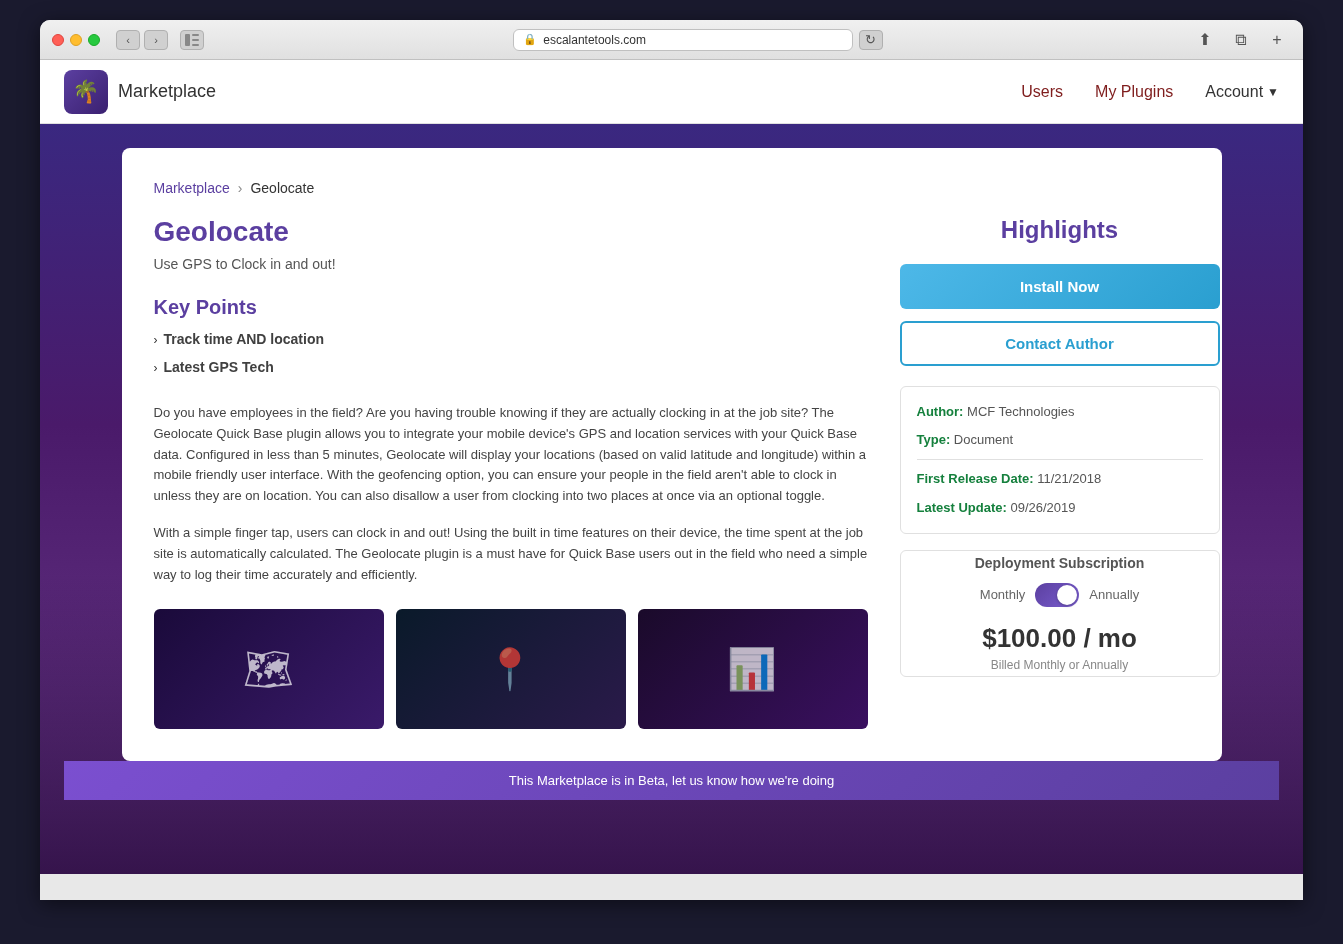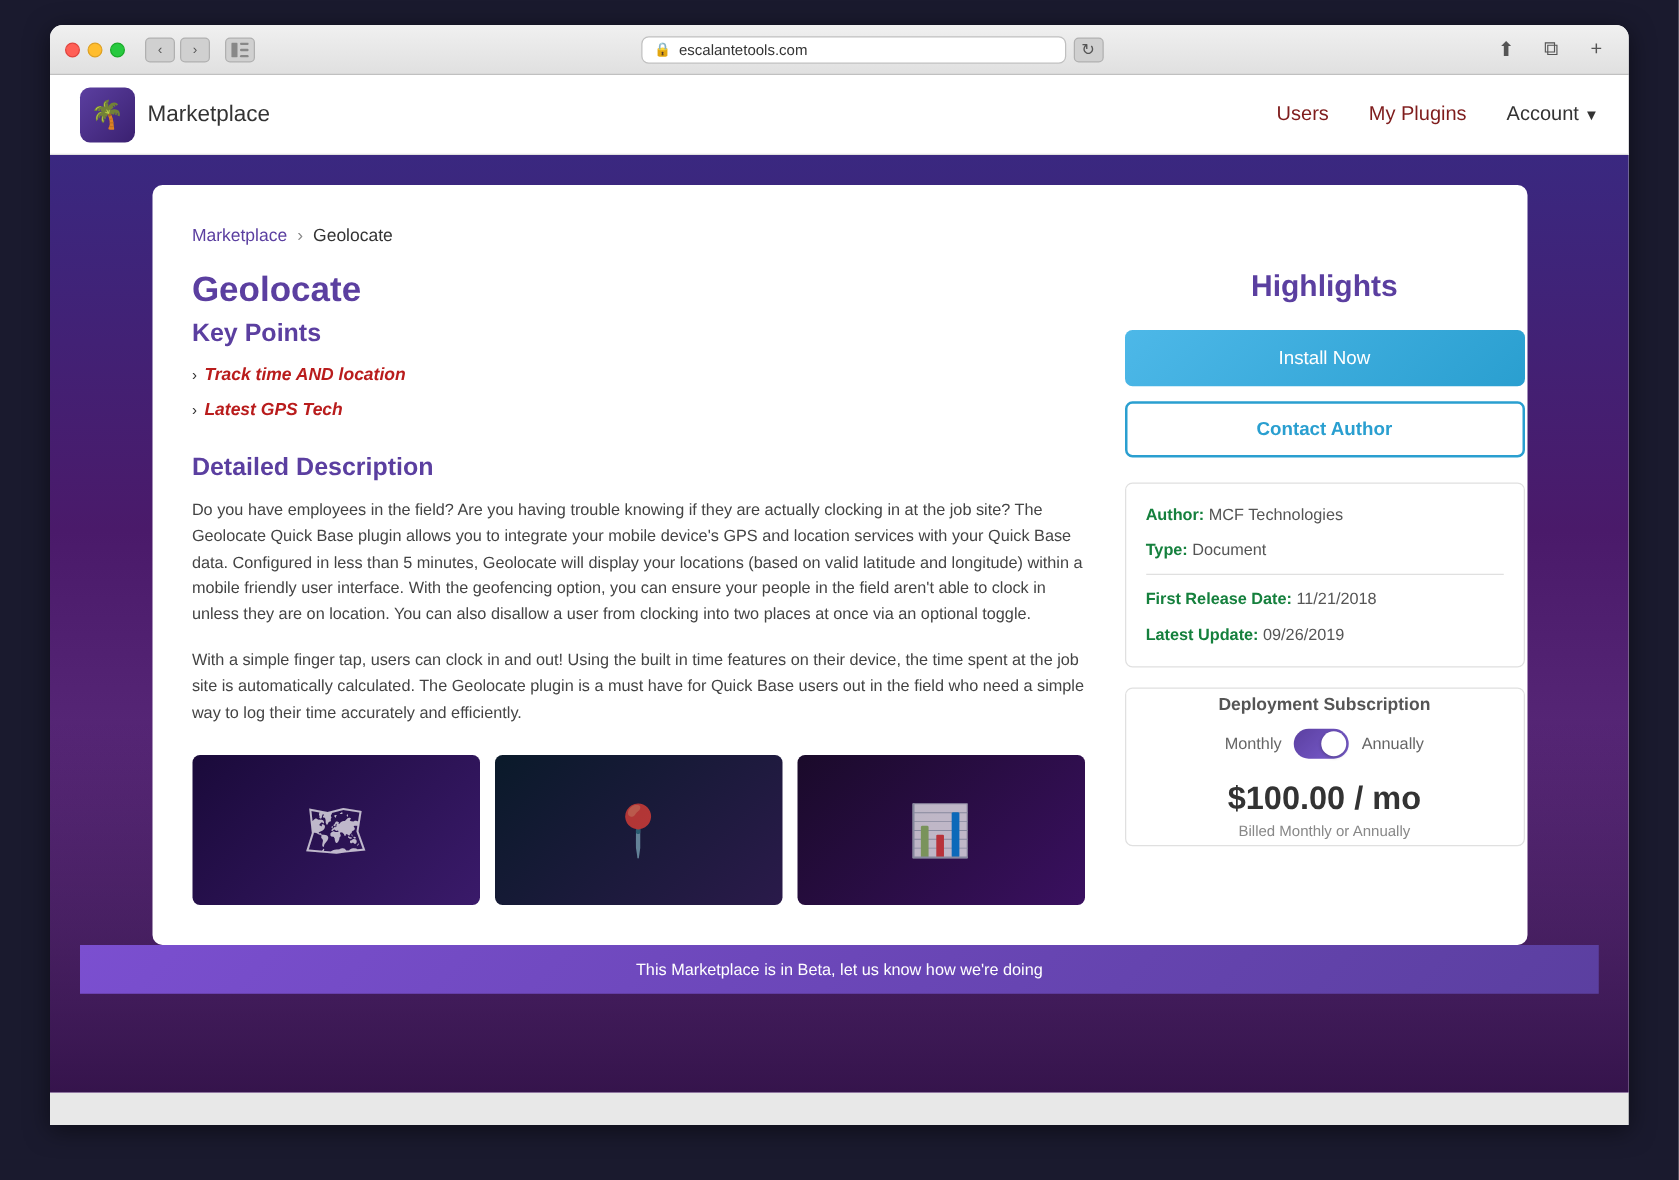--- a/index.html
+++ b/index.html
@@ -274,22 +274,21 @@
 
     .key-point-chevron {
       color: #333;
       font-size: 12px;
       margin-top: 2px;
     }
 
     .key-point-title {
       font-size: 14px;
       font-weight: 700;
-      color: #b91c1c;
-      font-style: italic;
+      color: #404040;
     }
 
     .key-point-desc {
       font-size: 13px;
       color: #555;
       margin-left: 18px;
       margin-top: 2px;
       line-height: 1.5;
     }
 
@@ -349,21 +348,21 @@
     }
 
     .install-btn {
       width: 100%;
       background: linear-gradient(135deg, #4db8e8, #2a9fd0);
       color: white;
       border: none;
       border-radius: 6px;
       padding: 14px;
       font-size: 15px;
-      font-weight: 400;
+      font-weight: 700;
       cursor: pointer;
       margin-bottom: 12px;
     }
 
     .contact-btn {
       width: 100%;
       background: white;
       color: #2a9fd0;
       border: 2px solid #2a9fd0;
       border-radius: 6px;
@@ -539,40 +538,40 @@
       <div class="breadcrumb">
         <a class="breadcrumb-link">Marketplace</a>
         <span class="breadcrumb-sep">›</span>
         <span class="breadcrumb-current">Geolocate</span>
       </div>
 
       <div class="content-layout">
 
         <div class="main-content">
           <h1 class="plugin-title">Geolocate</h1>
+          <p class="plugin-tagline">Use GPS to Clock in and out!</p>
 
           <h2 class="section-title">Key Points</h2>
 
           <ul class="key-points-list">
             <li class="key-point-item">
               <div class="key-point-header">
                 <span class="key-point-chevron">›</span>
                 <span class="key-point-title">Track time AND location</span>
               </div>
             </li>
             <li class="key-point-item">
               <div class="key-point-header">
                 <span class="key-point-chevron">›</span>
                 <span class="key-point-title">Latest GPS Tech</span>
               </div>
             </li>
           </ul>
 
           <div class="desc-section">
-            <h2 class="section-title">Detailed Description</h2>
             <p class="desc-para">Do you have employees in the field? Are you having trouble knowing if they are actually clocking in at the job site? The Geolocate Quick Base plugin allows you to integrate your mobile device's GPS and location services with your Quick Base data. Configured in less than 5 minutes, Geolocate will display your locations (based on valid latitude and longitude) within a mobile friendly user interface. With the geofencing option, you can ensure your people in the field aren't able to clock in unless they are on location. You can also disallow a user from clocking into two places at once via an optional toggle.</p>
             <p class="desc-para">With a simple finger tap, users can clock in and out! Using the built in time features on their device, the time spent at the job site is automatically calculated. The Geolocate plugin is a must have for Quick Base users out in the field who need a simple way to log their time accurately and efficiently.</p>
           </div>
 
           <div class="screenshots">
             <div class="screenshot-thumb screenshot-thumb-1">
               <span class="screenshot-icon">🗺</span>
             </div>
             <div class="screenshot-thumb screenshot-thumb-2">
               <span class="screenshot-icon">📍</span>

